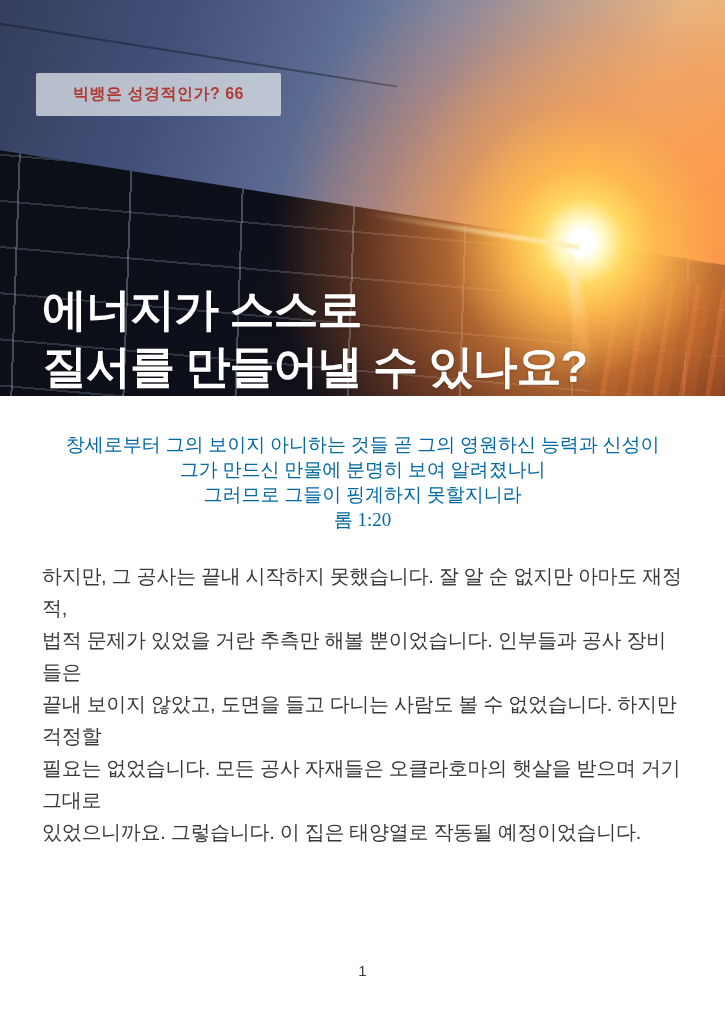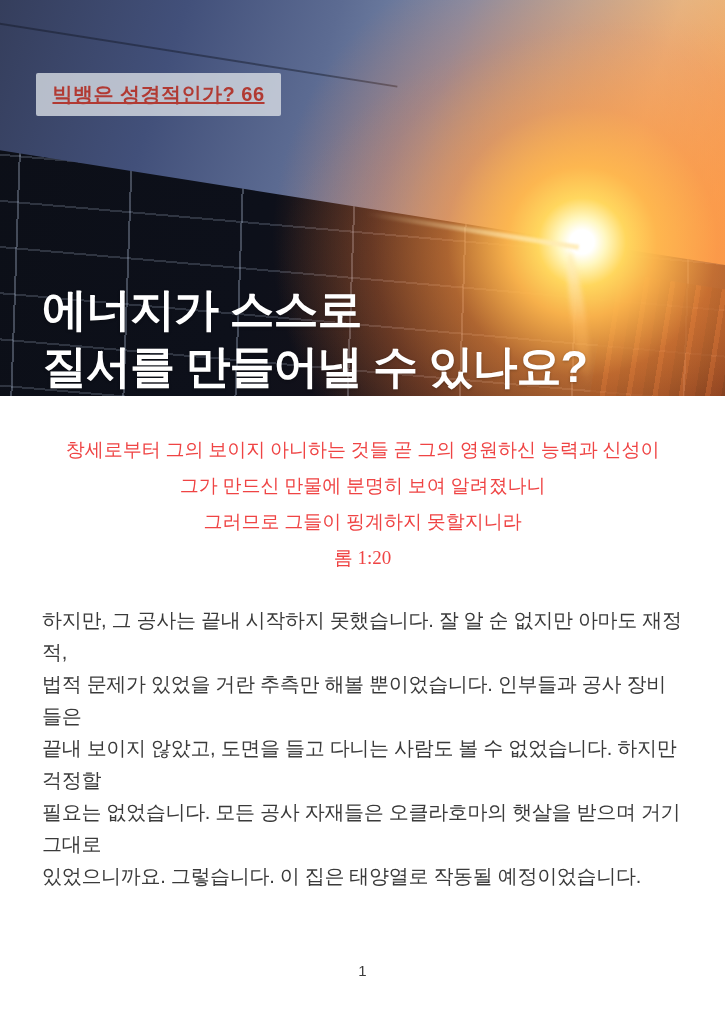--- a/index.html
+++ b/index.html
@@ -77,48 +77,47 @@
 
   .series-badge {
     position: absolute; left: 36px; top: 73px;
     width: 245px; height: 43px;
     background: rgba(219, 224, 231, 0.78);
     border-radius: 2px;
     display: flex; align-items: center; justify-content: center;
     z-index: 5;
   }
   .series-badge .label {
-    font-size: 20px;
+    font-size: 16px;
     font-weight: 700;
     letter-spacing: 0.5px;
     color: #b13a33;
     white-space: nowrap;
-    text-decoration: underline;
   }
 
   .hero-title {
     position: absolute; left: 42px; top: 281px;
     z-index: 5;
     font-size: 45px;
     font-weight: 900;
     line-height: 57px;
     letter-spacing: -1px;
     color: #ffffff;
     white-space: pre-line;
     text-shadow: 0 1px 3px rgba(0,0,0,0.25);
   }
 
   
   .verse {
     margin-top: 36px;
     text-align: center;
     font-family: "Liberation Serif", serif;
     font-size: 19px;
-    line-height: 36px;
-    color: #ef4444;
+    line-height: 25px;
+    color: #0369a1;
   }
   .verse .verse-text { white-space: pre-line; }
   .verse .verse-reference { margin-top: 0; }
 
   
   .body-text {
     margin-top: 28px;
     padding: 0 40px 0 42px;
     font-size: 20px;
     line-height: 32px;

